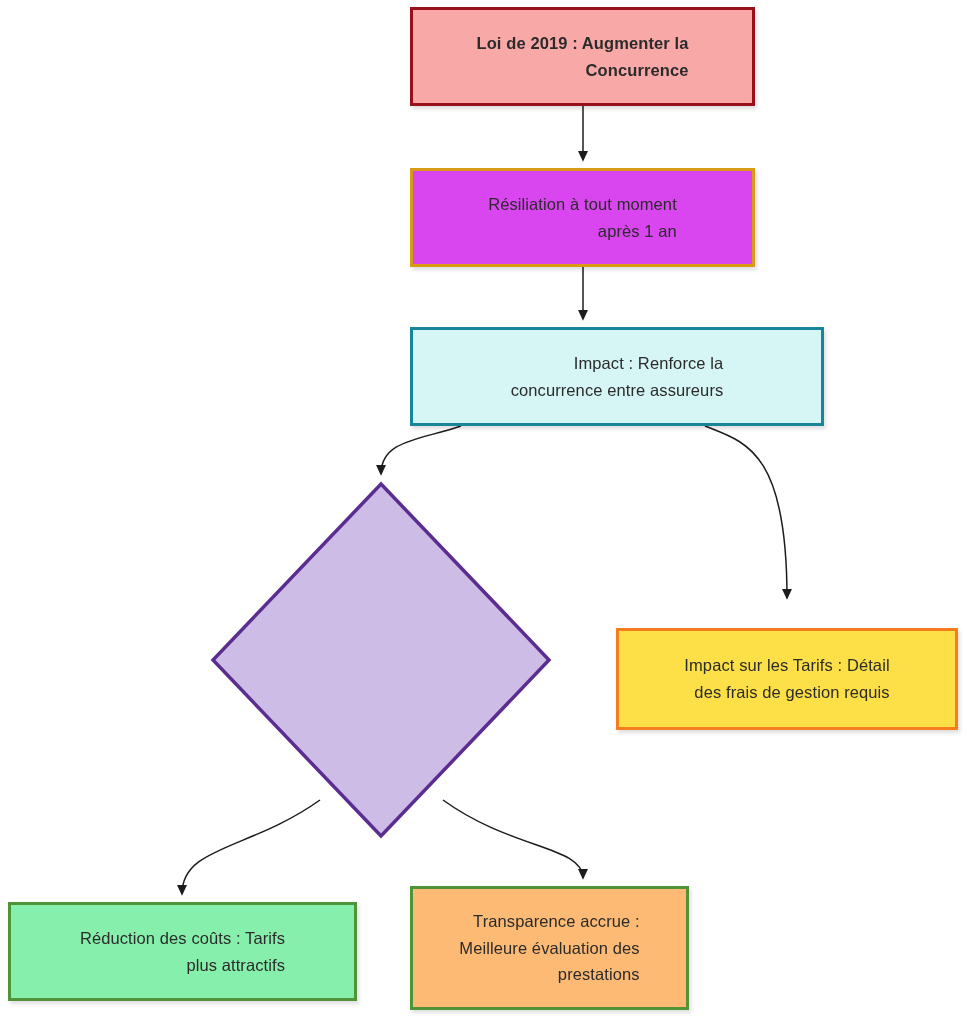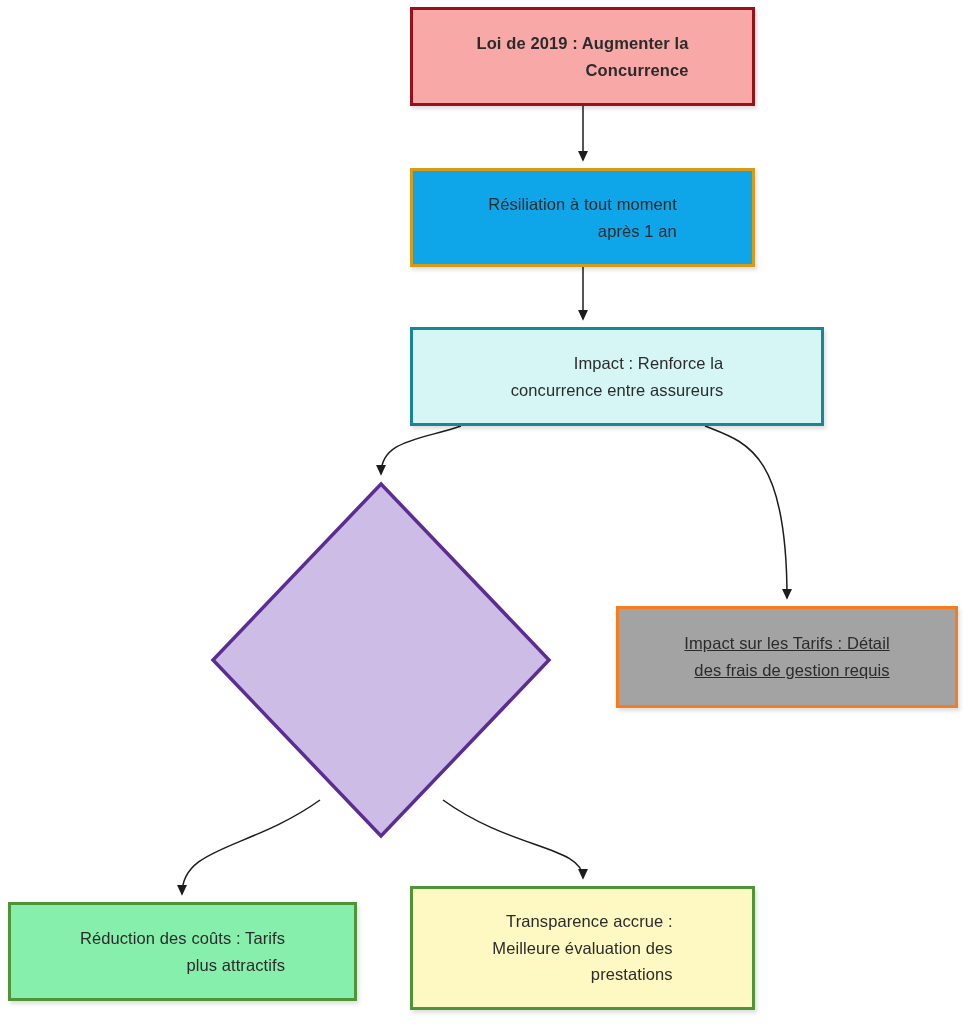--- a/index.html
+++ b/index.html
@@ -92,40 +92,40 @@
         <path d="M 705 426 C 745 442 787 450 787 598" fill="none" stroke="#1c1c1c" stroke-width="1.5" marker-end="url(#arrowhead)"></path>
         <path d="M 320 800 C 250 850 182 846 182 894" fill="none" stroke="#1c1c1c" stroke-width="1.5" marker-end="url(#arrowhead)"></path>
         <path d="M 443 800 C 512 850 583 846 583 878" fill="none" stroke="#1c1c1c" stroke-width="1.5" marker-end="url(#arrowhead)"></path>
       </g>
   </svg>
   <div id="nodes-group">
       <div class="node bold" style="left: 410px; top: 7px; width: 345px; height: 99px; background: rgb(249, 168, 168); border: 3px solid rgb(153, 15, 26); color: rgb(43, 43, 43);">
         <span class="label">Loi de 2019 : Augmenter la
 Concurrence</span>
       </div>
-      <div class="node" style="left: 410px; top: 168px; width: 345px; height: 99px; background: #0ea5e9; border: 3px solid rgb(217, 154, 22); color: rgb(43, 43, 43);">
+      <div class="node" style="left: 410px; top: 168px; width: 345px; height: 99px; background: #d946ef; border: 3px solid rgb(217, 154, 22); color: rgb(43, 43, 43);">
         <span class="label">Résiliation à tout moment
 après 1 an</span>
       </div>
       <div class="node" style="left: 410px; top: 327px; width: 414px; height: 99px; background: rgb(214, 245, 245); border: 3px solid rgb(23, 133, 154); color: rgb(43, 43, 43);">
         <span class="label">Impact : Renforce la
 concurrence entre assureurs</span>
       </div>
       <div class="diamond-wrap" style="left: 211px; top: 482px; width: 340px; height: 356px;">
         <svg width="340" height="356">
           <polygon points="170,2 338,178 170,354 2,178" fill="#cdbde6" stroke="#5b2d91" stroke-width="3.5" stroke-linejoin="miter"></polygon>
         </svg>
       </div>
-      <div class="node" style="left: 616px; top: 606px; width: 342px; height: 102px; background: #a3a3a3; border: 3px solid rgb(245, 124, 31); color: rgb(43, 43, 43); text-decoration: underline;">
+      <div class="node" style="left: 616px; top: 628px; width: 342px; height: 102px; background: #fde047; border: 3px solid rgb(245, 124, 31); color: rgb(43, 43, 43);">
         <span class="label">Impact sur les Tarifs : Détail
 des frais de gestion requis</span>
       </div>
       <div class="node" style="left: 8px; top: 902px; width: 349px; height: 99px; background: #86efac; border: 3px solid rgb(79, 148, 55); color: rgb(43, 43, 43);">
         <span class="label">Réduction des coûts : Tarifs
 plus attractifs</span>
       </div>
-      <div class="node" style="left: 410px; top: 886px; width: 345px; height: 124px; background: #fef9c3; border: 3px solid rgb(79, 148, 55); color: rgb(43, 43, 43);">
+      <div class="node" style="left: 410px; top: 886px; width: 279px; height: 124px; background: #fdba74; border: 3px solid rgb(79, 148, 55); color: rgb(43, 43, 43);">
         <span class="label">Transparence accrue :
 Meilleure évaluation des
 prestations</span>
       </div>
     </div>
 </div>
 
 </body></html>

